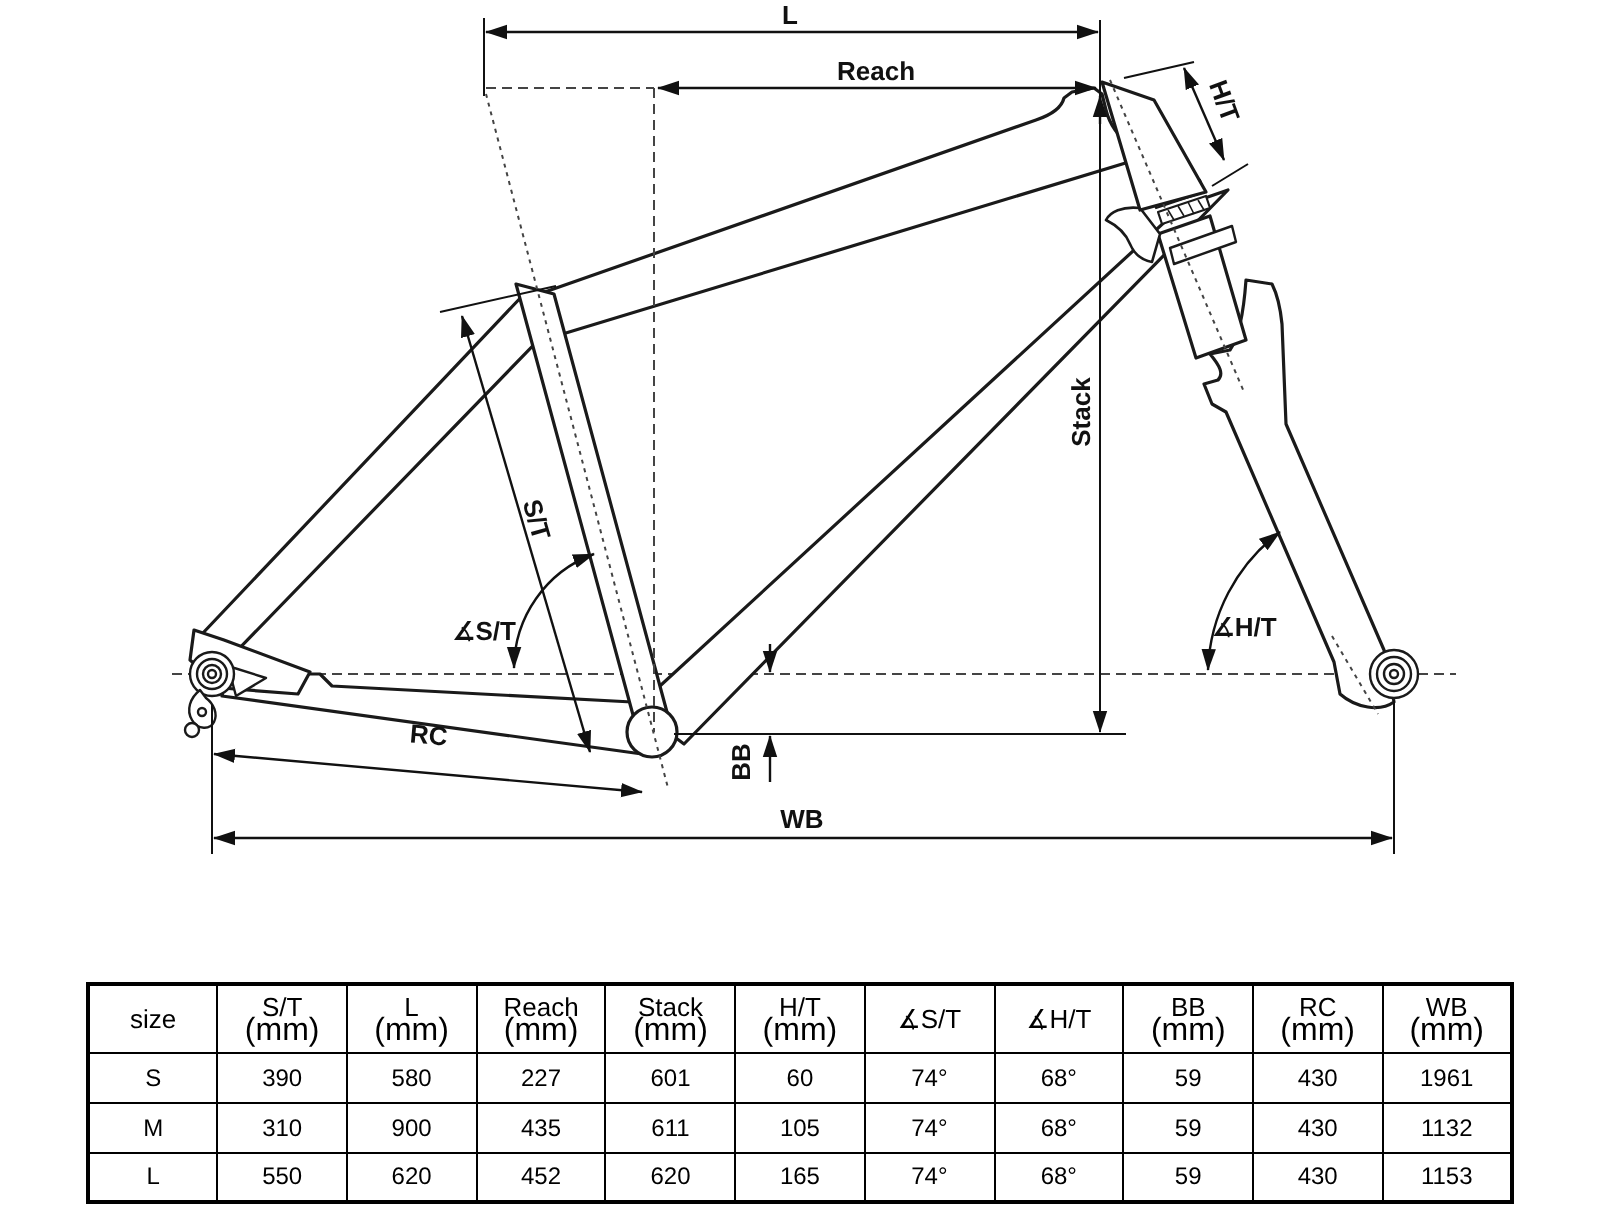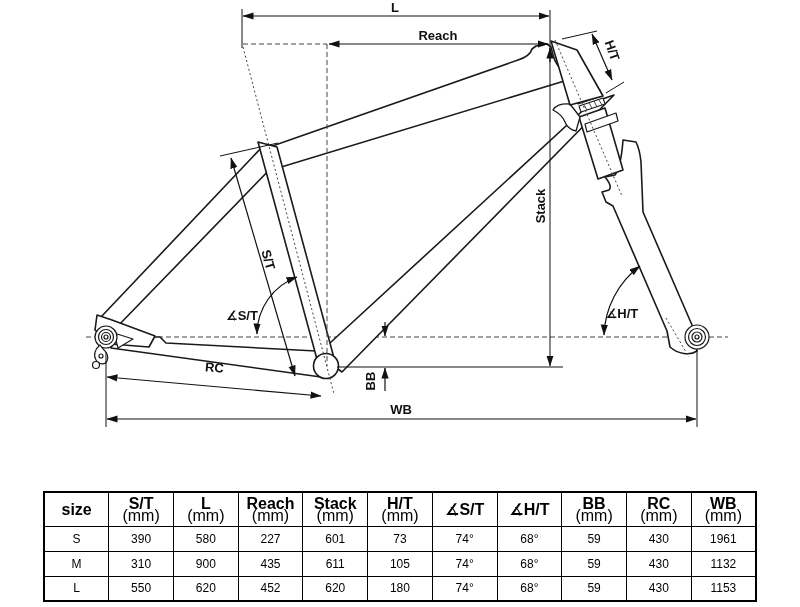--- a/index.html
+++ b/index.html
@@ -8,21 +8,21 @@
   #drawing{position:absolute;left:0;top:0;}
   .dim-label{font-family:"Liberation Sans","DejaVu Sans",sans-serif;font-weight:bold;font-size:13px;fill:#111;}
   
   #geo-table{position:absolute;left:43px;top:491px;width:714px;height:110px;
              border-collapse:collapse;table-layout:fixed;}
   #geo-table th,#geo-table td{border:1px solid #000;text-align:center;vertical-align:middle;
              padding:0;font-size:12px;color:#000;}
   #geo-table{border:2px solid #000;}
   #geo-table thead tr{height:34px;}
   #geo-table tbody tr{height:25px;}
-  #geo-table th .h1{font-weight:bold;font-size:16px;line-height:13px;}
+  #geo-table th .h1{font-weight:normal;font-size:13px;line-height:13px;}
   #geo-table th .h2{font-weight:normal;font-size:16px;line-height:11px;}
   #geo-table td{font-weight:normal;}
 </style>
 </head>
 <body>
 
 <div id="canvas">
 
   <svg id="drawing" width="800" height="480" viewBox="0 0 800 480">
     <defs>
@@ -193,21 +193,21 @@
           </th>
       </tr>
     </thead>
     <tbody>
       <tr>
         <td>S</td>
         <td>390</td>
         <td>580</td>
         <td>227</td>
         <td>601</td>
-        <td>73</td>
+        <td>60</td>
         <td>74°</td>
         <td>68°</td>
         <td>59</td>
         <td>430</td>
         <td>1961</td>
       </tr>
       <tr>
         <td>M</td>
         <td>310</td>
         <td>900</td>
@@ -219,21 +219,21 @@
         <td>59</td>
         <td>430</td>
         <td>1132</td>
       </tr>
       <tr>
         <td>L</td>
         <td>550</td>
         <td>620</td>
         <td>452</td>
         <td>620</td>
-        <td>180</td>
+        <td>165</td>
         <td>74°</td>
         <td>68°</td>
         <td>59</td>
         <td>430</td>
         <td>1153</td>
       </tr>
     </tbody>
   </table>
 </div>
 

